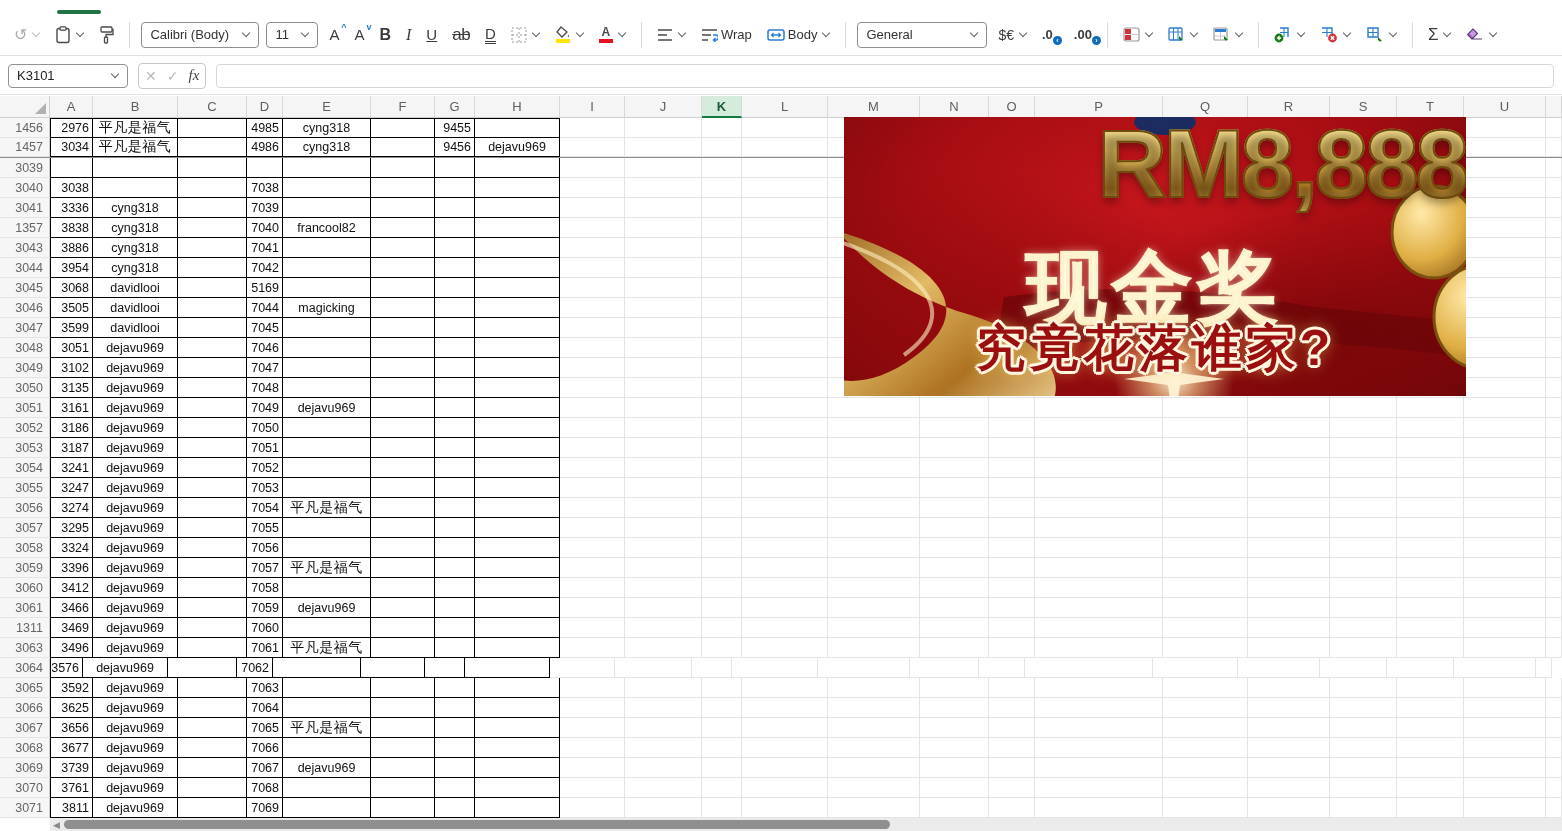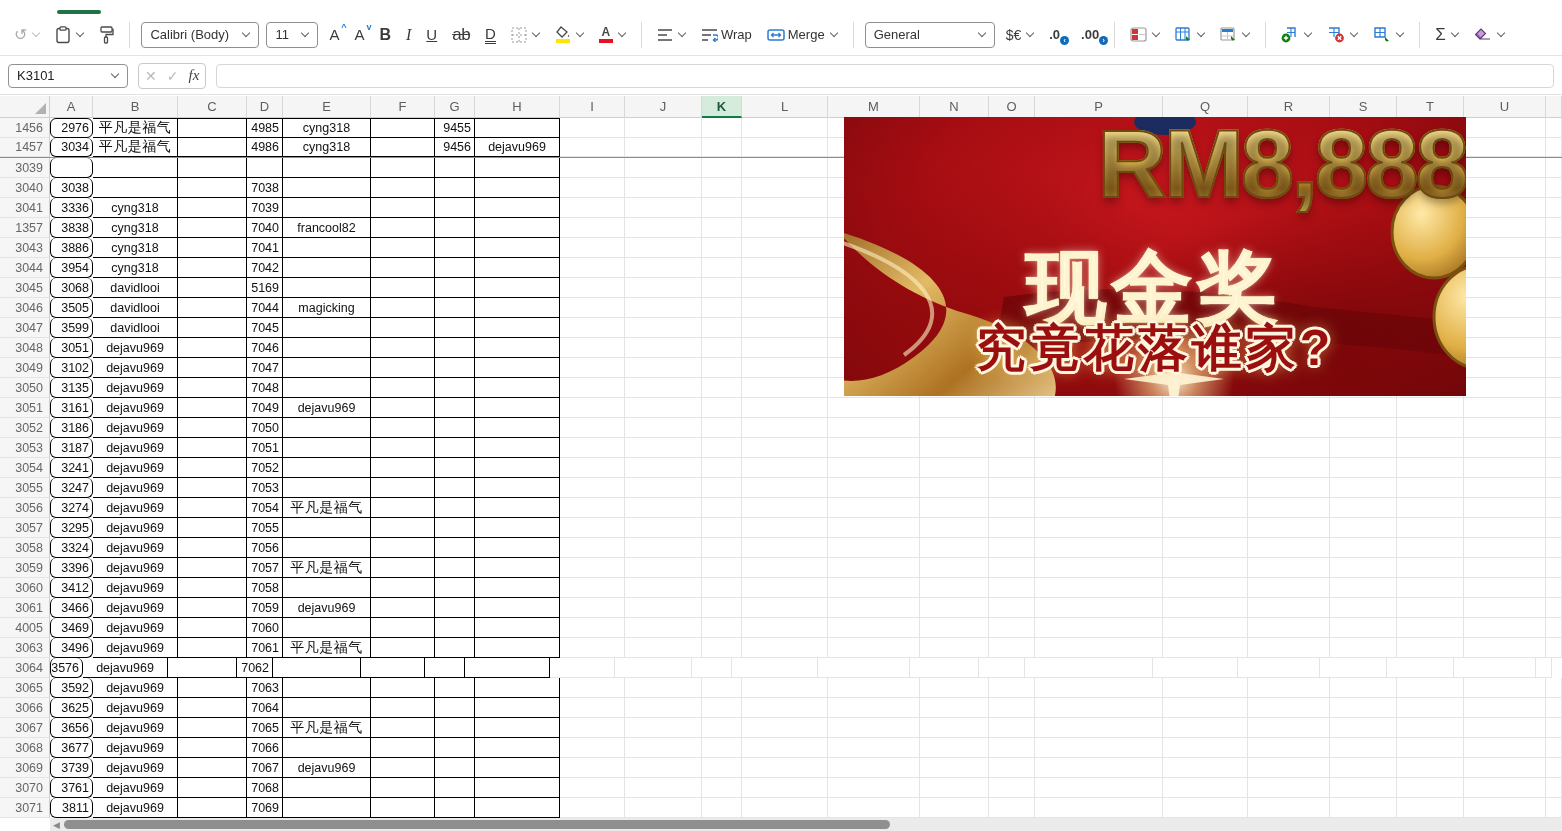--- a/index.html
+++ b/index.html
@@ -53,21 +53,21 @@
   .ch { height:22px; background:#f5f5f5; border-right:1px solid #d8d8d8; border-bottom:1px solid #cfcfcf;
     display:flex; align-items:center; justify-content:center; font-size:13px; color:#5e5e5e; flex:none; }
   .ch.sel { background:#d5ecdc; border-bottom:2px solid #107c41; color:#1d5c38; font-weight:600; }
   .row { display:flex; height:20px; }
   .row.frz { border-bottom:1px solid #8d8d8d; }
   .rh { width:50px; height:100%; background:#f6f6f6; border-right:1px solid #cfcfcf; border-bottom:1px solid #e4e4e4;
     font-size:12.5px; color:#666; display:flex; align-items:center; justify-content:flex-end; padding-right:6px; flex:none; }
   .cell { height:100%; border-right:1px solid #e4e4e4; border-bottom:1px solid #e4e4e4; font-size:12.5px; color:#111;
     display:flex; align-items:center; overflow:hidden; flex:none; padding:0 3px; }
   .cell.bord { border-right:1px solid #000; border-bottom:1px solid #000; }
-  .row .bord:nth-child(2) { border-left:1px solid #000;border-radius:6px; }
+  .row .bord:nth-child(2) { border-left:1px solid #000; }
   .cell.top { border-top:1px solid #000; }
   .cell.num { justify-content:flex-end; }
   .cell.txt { justify-content:center; }
   .cell.cjk { font-size:14px; letter-spacing:0.5px; }
 
   
   .hscroll { position:absolute; left:50px; top:818px; width:1512px; height:13px; background:#ebebeb; }
   .hs-arrow { position:absolute; left:3px; top:2px; color:#8a8a8a; font-size:9px; }
   .hs-thumb { position:absolute; left:14px; top:2px; width:826px; height:9px; background:#8f8f8f; border-radius:5px; }
 
@@ -193,21 +193,21 @@
         <path d="M12 7h3a2.5 2.5 0 010 5h-2" fill="none" stroke="#2b7cd3" stroke-width="1.5"></path>
         <path d="M14.5 10l-2 2 2 2" fill="none" stroke="#2b7cd3" stroke-width="1.5"></path>
       </svg>
     <span class="lbl">Wrap</span>
   </span>
   <span class="rb">
     <svg width="18" height="14" viewBox="0 0 18 14">
         <rect x="1" y="2" width="16" height="10" rx="2" fill="none" stroke="#2b7cd3" stroke-width="1.5"></rect>
         <path d="M5 7h8M6.5 5l-2 2 2 2M11.5 5l2 2-2 2" fill="none" stroke="#2b7cd3" stroke-width="1.3"></path>
       </svg>
-    <span class="lbl">Merge</span>
+    <span class="lbl">Body</span>
     <span class="chev"></span>
   </span>
   <span class="sep"></span>
   <span class="combo" style="width:130px">
     <span>General</span>
     <span class="chev"></span>
   </span>
   <span class="rb">
     <span style="font-size:14px;color:#3b3b3b">$€</span>
     <span class="chev"></span>
@@ -948,21 +948,21 @@
         <div class="cell" style="width: 46px;"></div>
         <div class="cell" style="width: 128px;"></div>
         <div class="cell" style="width: 85px;"></div>
         <div class="cell" style="width: 82px;"></div>
         <div class="cell" style="width: 67px;"></div>
         <div class="cell" style="width: 67px;"></div>
         <div class="cell" style="width: 82px;"></div>
         <div class="cell" style="width: 16px;"></div>
       </div>
       <div class="row">
-        <div class="rh">4005</div>
+        <div class="rh">1311</div>
         <div class="cell bord num" style="width: 43px;">3469</div>
         <div class="cell bord txt" style="width: 85px;">dejavu969</div>
         <div class="cell bord" style="width: 69px;"></div>
         <div class="cell bord num" style="width: 36px;">7060</div>
         <div class="cell bord" style="width: 88px;"></div>
         <div class="cell bord" style="width: 64px;"></div>
         <div class="cell bord" style="width: 40px;"></div>
         <div class="cell bord" style="width: 85px;"></div>
         <div class="cell" style="width: 65px;"></div>
         <div class="cell" style="width: 77px;"></div>

